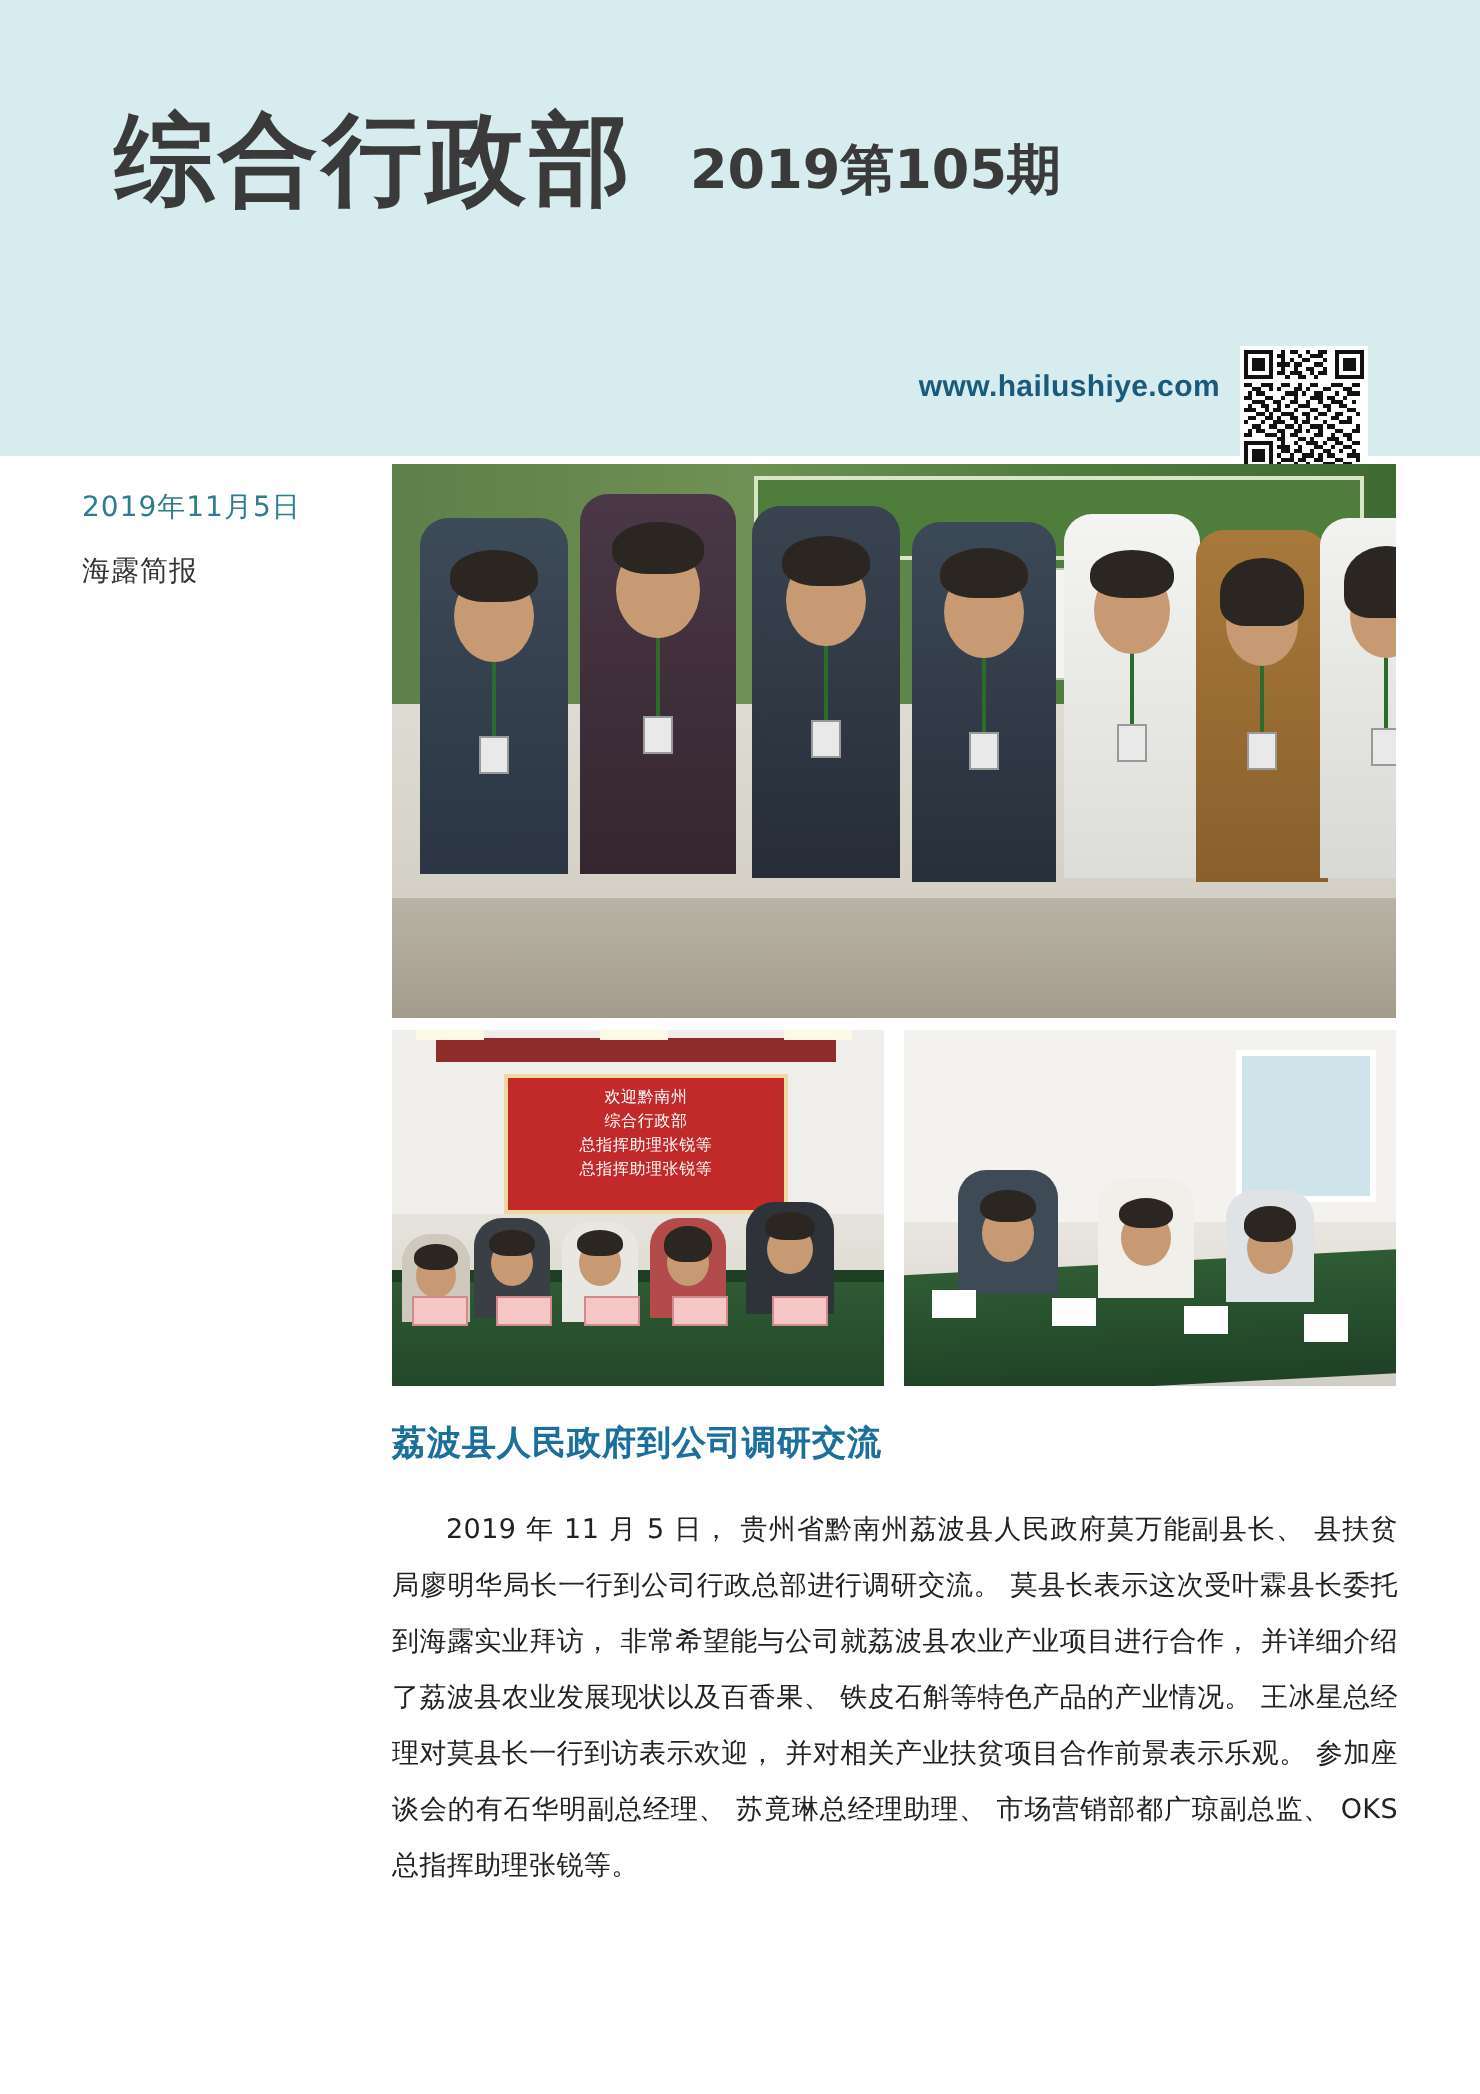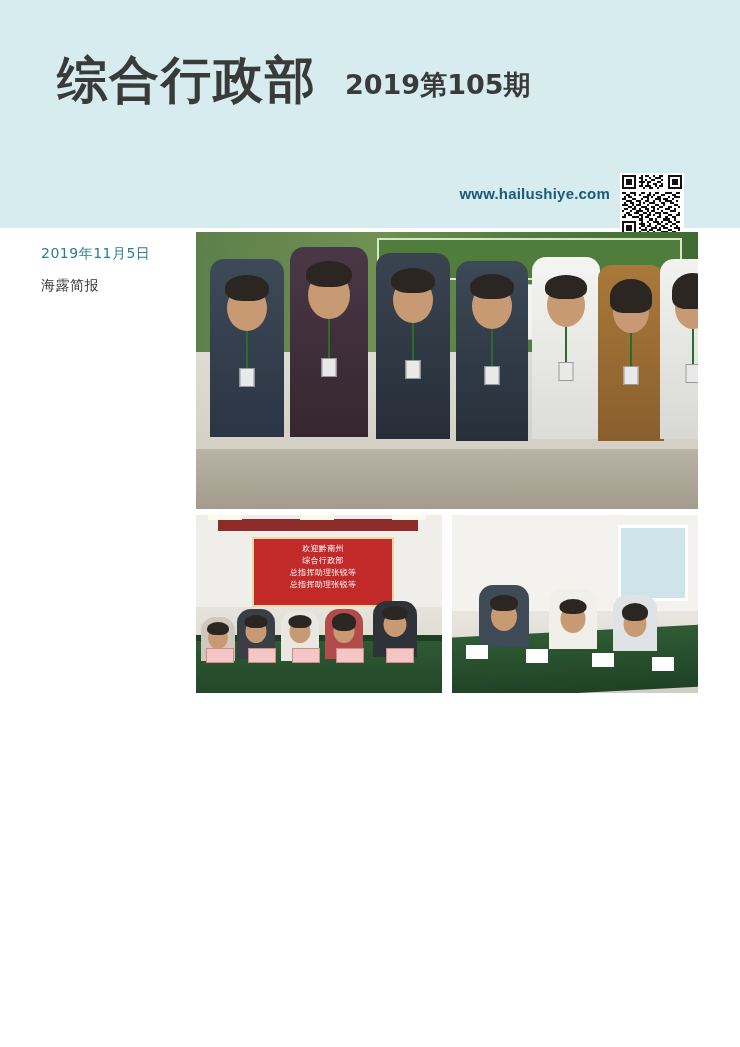--- a/index.html
+++ b/index.html
@@ -513,15 +513,17 @@
       <div class="hair" style="width:26px; height:18px; bottom:72px;"></div>
     </div>
 
     <div class="p3-paper" style="left:14px; bottom:34px;"></div>
     <div class="p3-paper" style="left:74px; bottom:30px;"></div>
     <div class="p3-paper" style="left:140px; bottom:26px;"></div>
     <div class="p3-paper" style="left:200px; bottom:22px;"></div>
   </div>
 
   <div class="article">
+    <h2 class="article-title">荔波县人民政府到公司调研交流</h2>
+    <p class="article-body">2019 年 11 月 5 日， 贵州省黔南州荔波县人民政府莫万能副县长、 县扶贫局廖明华局长一行到公司行政总部进行调研交流。 莫县长表示这次受叶霖县长委托到海露实业拜访， 非常希望能与公司就荔波县农业产业项目进行合作， 并详细介绍了荔波县农业发展现状以及百香果、 铁皮石斛等特色产品的产业情况。 王冰星总经理对莫县长一行到访表示欢迎， 并对相关产业扶贫项目合作前景表示乐观。 参加座谈会的有石华明副总经理、 苏竟琳总经理助理、 市场营销部都广琼副总监、 OKS 总指挥助理张锐等。</p>
   </div>
 
 </div>
 
 </body></html>

